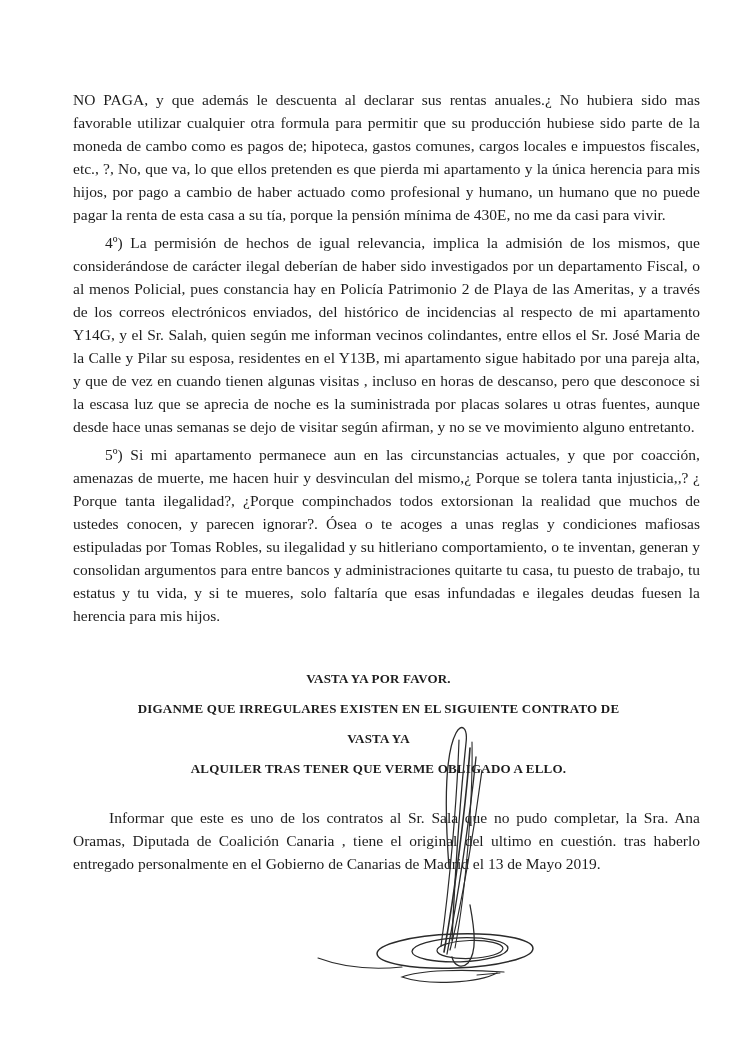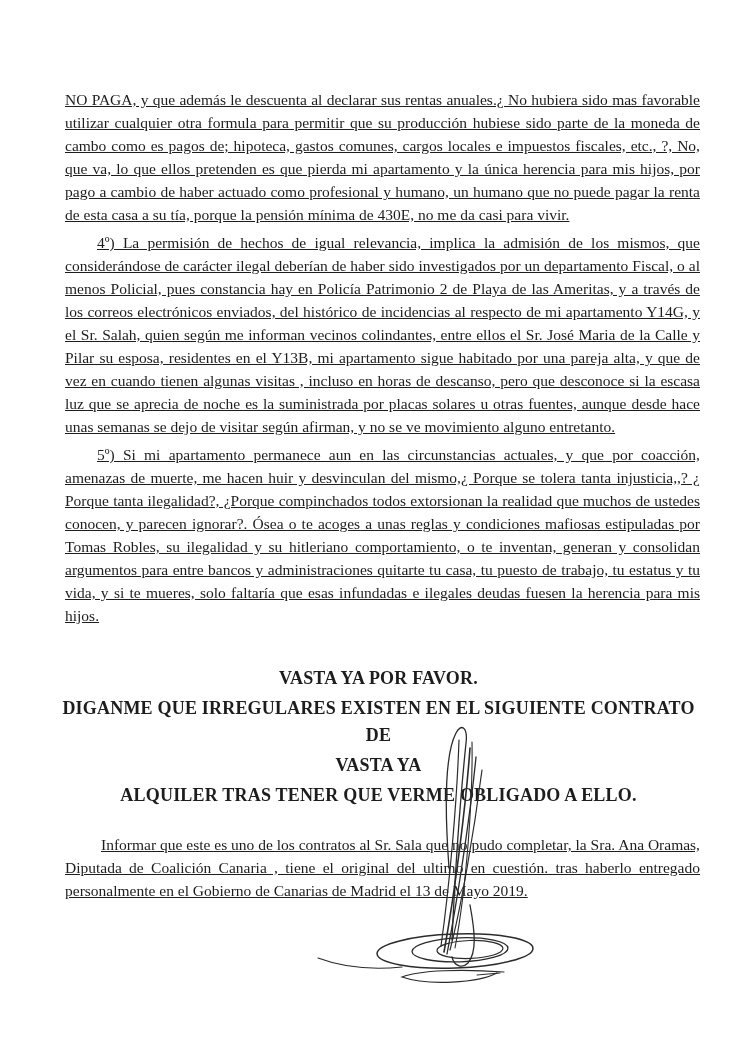--- a/index.html
+++ b/index.html
@@ -13,31 +13,30 @@
     margin:0 auto;
   }
   .content{
     position:absolute;
     left:57px;top:88px;width:643px;
   }
   .para{
     font-size:15.5px;
     line-height:23px;
     text-align:justify;
-    margin:0 0 5px 8px;
-    text-decoration:underline;
+    margin:0 0 5px 16px;
   }
   .p-indent{ text-indent:32px; }
   .headings{
     margin-top:38px;
     text-align:center;
     font-weight:bold;
   }
   .heading-line{
-    font-size:18px;
+    font-size:13px;
     line-height:27px;
     margin:0 0 3px 0;
     letter-spacing:0.2px;
   }
   .closing{
     margin-top:24px;
     text-indent:36px;
   }
   .signature{
     position:absolute;

